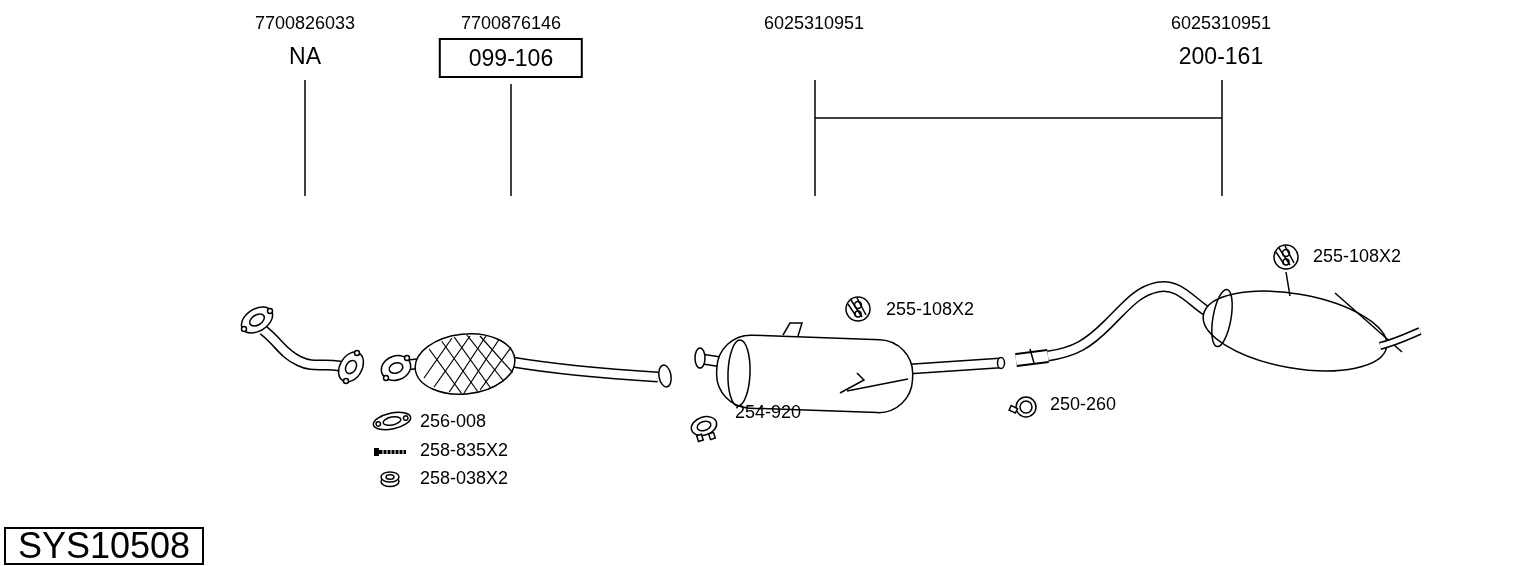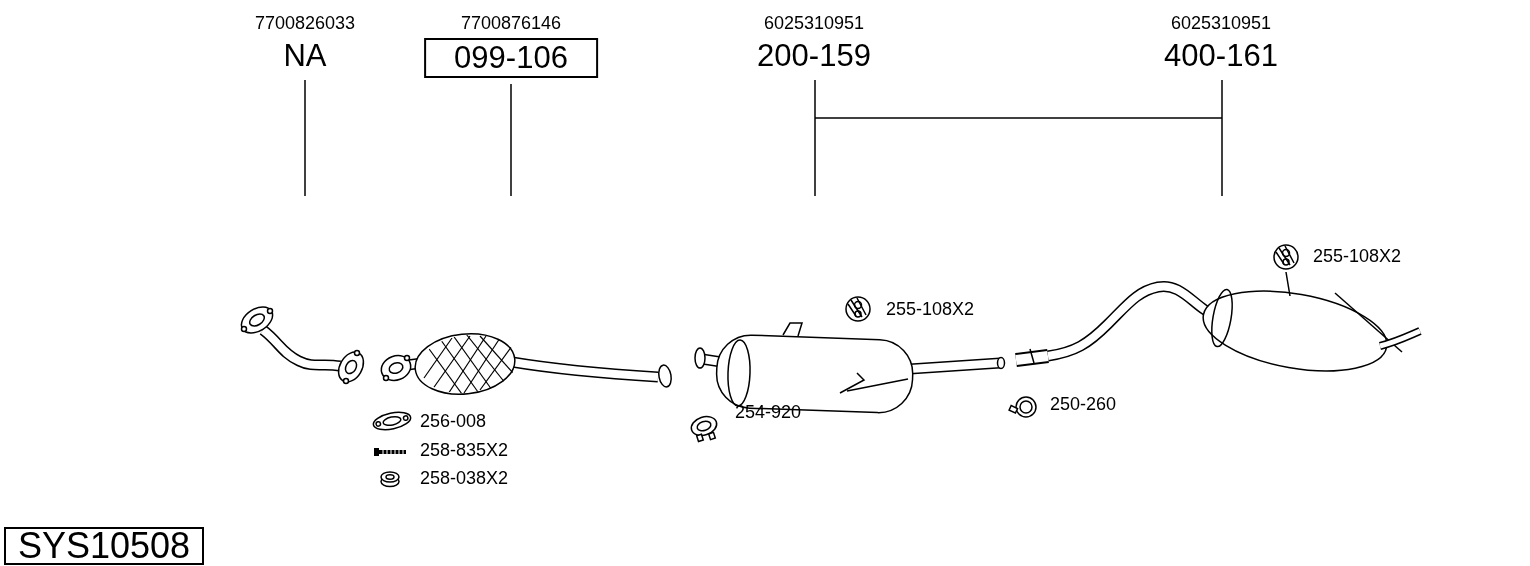--- a/index.html
+++ b/index.html
@@ -3,21 +3,21 @@
 <meta charset="utf-8">
 <style>
   html,body{margin:0;padding:0;background:#fff;}
   .stage{
     position:relative;width:1530px;height:566px;background:#fff;overflow:hidden;
     font-family:"Liberation Sans",sans-serif;color:#000;
   }
   .art{position:absolute;left:0;top:0;}
   .top-group{position:absolute;top:12px;transform:translateX(-50%);text-align:center;white-space:nowrap;}
   .ref{font-size:18px;line-height:22px;}
-  .code{font-size:31px;line-height:36px;margin-top:4px;display:inline-block;}
+  .code{font-size:23px;line-height:36px;margin-top:4px;display:inline-block;}
   .code.boxed{border:2px solid #000;padding:0 28px;}
   .callout{position:absolute;font-size:18px;line-height:22px;white-space:nowrap;}
   .sysid{
     position:absolute;left:4px;top:527px;border:2px solid #000;
     font-size:36px;line-height:32px;padding:1px 12px;display:inline-block;
   }
   .po{stroke:#000;stroke-width:11;fill:none;}
   .pi{stroke:#fff;stroke-width:8;fill:none;}
   .ln{stroke:#000;stroke-width:1.5;fill:none;}
   .fw{fill:#fff;stroke:#000;stroke-width:1.5;}
@@ -149,25 +149,24 @@
   <div class="top-group" style="left:305px">
     <div class="ref">7700826033</div>
     <div class="code">NA</div>
   </div>
   <div class="top-group" style="left:511px">
     <div class="ref">7700876146</div>
     <div class="code boxed">099-106</div>
   </div>
   <div class="top-group" style="left:814px">
     <div class="ref">6025310951</div>
-    <div class="code">200-159</div>
   </div>
   <div class="top-group" style="left:1221px">
     <div class="ref">6025310951</div>
-    <div class="code">400-161</div>
+    <div class="code">200-161</div>
   </div>
 
   <div class="callout" style="left:1313px;top:245px">255-108X2</div>
   <div class="callout" style="left:886px;top:298px">255-108X2</div>
   <div class="callout" style="left:420px;top:410px">256-008</div>
   <div class="callout" style="left:420px;top:439px">258-835X2</div>
   <div class="callout" style="left:420px;top:467px">258-038X2</div>
   <div class="callout" style="left:735px;top:401px">254-920</div>
   <div class="callout" style="left:1050px;top:393px">250-260</div>
 

